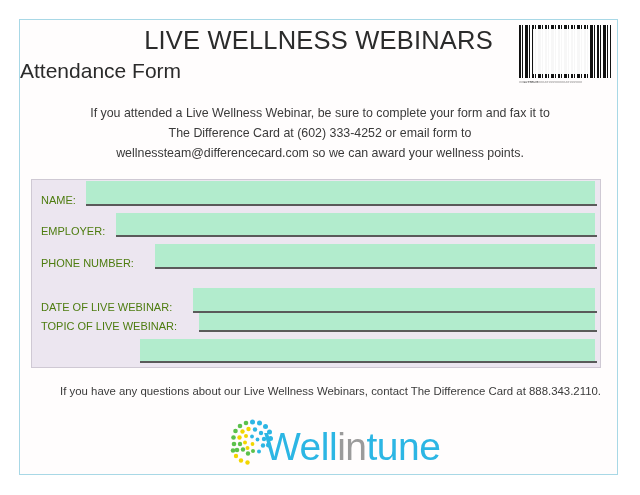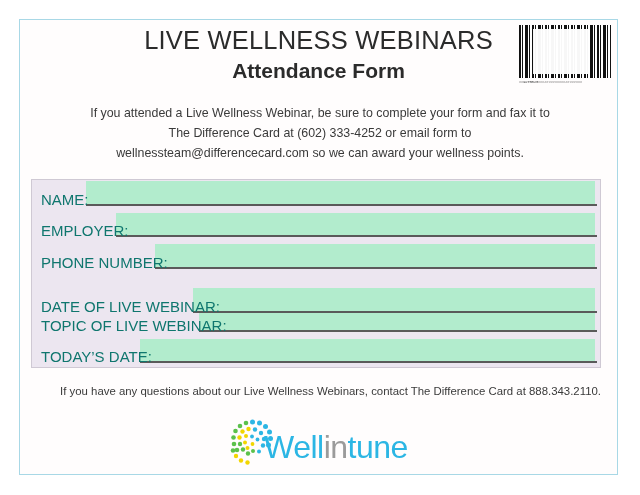--- a/index.html
+++ b/index.html
@@ -47,25 +47,24 @@
     line-height: 30px;
     color: #2b2b2b;
     font-weight: 400;
     letter-spacing: 0.2px;
   }
   .title-sub {
     position: absolute;
     left: 0;
     top: 36px;
     width: 597px;
-    text-align: center;
     font-size: 21px;
     line-height: 26px;
     color: #2b2b2b;
-    font-weight: 700;
+    font-weight: 400;
   }
   
   #barcode-block {
     position: absolute;
     left: 519px;
     top: 25px;
     width: 92px;
     height: 65px;
   }
   #barcode-bars {
@@ -141,23 +140,23 @@
   .field-row {
     position: absolute;
     left: 0;
     width: 570px;
     height: 31.5px;
   }
   .field-label {
     position: absolute;
     left: 9px;
     bottom: 4px;
-    font-size: 15px;
+    font-size: 11px;
     line-height: 16px;
-    color: #0f766e;
+    color: #4d7c0f;
     white-space: nowrap;
     z-index: 3;
   }
   .field-fill {
     position: absolute;
     top: 1px;
     height: 23px;
     background: #b2eccd;
     z-index: 1;
   }
@@ -192,21 +191,21 @@
     position: absolute;
     left: 0;
     top: 0;
     width: 58px;
     height: 55px;
   }
   #logo-text {
     position: absolute;
     left: 42px;
     top: 8px;
-    font-size: 32px;
+    font-size: 39px;
     line-height: 44px;
     font-weight: 300;
     letter-spacing: -0.5px;
     white-space: nowrap;
   }
   #logo-text span { display: inline; }
   .lg-well { color: #2cb6e4; }
   .lg-in   { color: #9b9b9b; }
   .lg-tune { color: #2cb6e4; }
 </style>
@@ -261,21 +260,20 @@
       <div class="field-rule" style="left:161px; right:5px;"></div>
     </div>
 
     <div class="field-row" style="top:126px;">
       <span class="field-label">TOPIC OF LIVE WEBINAR:</span>
       <div class="field-fill" style="left:167px; right:7px;"></div>
       <div class="field-rule" style="left:167px; right:5px;"></div>
     </div>
 
     <div class="field-row" style="top:157.5px;">
-      <span class="field-label">TODAY’S DATE:</span>
       <div class="field-fill" style="left:108px; right:7px;"></div>
       <div class="field-rule" style="left:108px; right:5px;"></div>
     </div>
 
   </div>
 
   <div id="footer-note">If you have any questions about our Live Wellness Webinars, contact The Difference Card at 888.343.2110.</div>
 
   <div id="logo">
     <svg id="logo-mark" viewBox="0 0 58 55">

